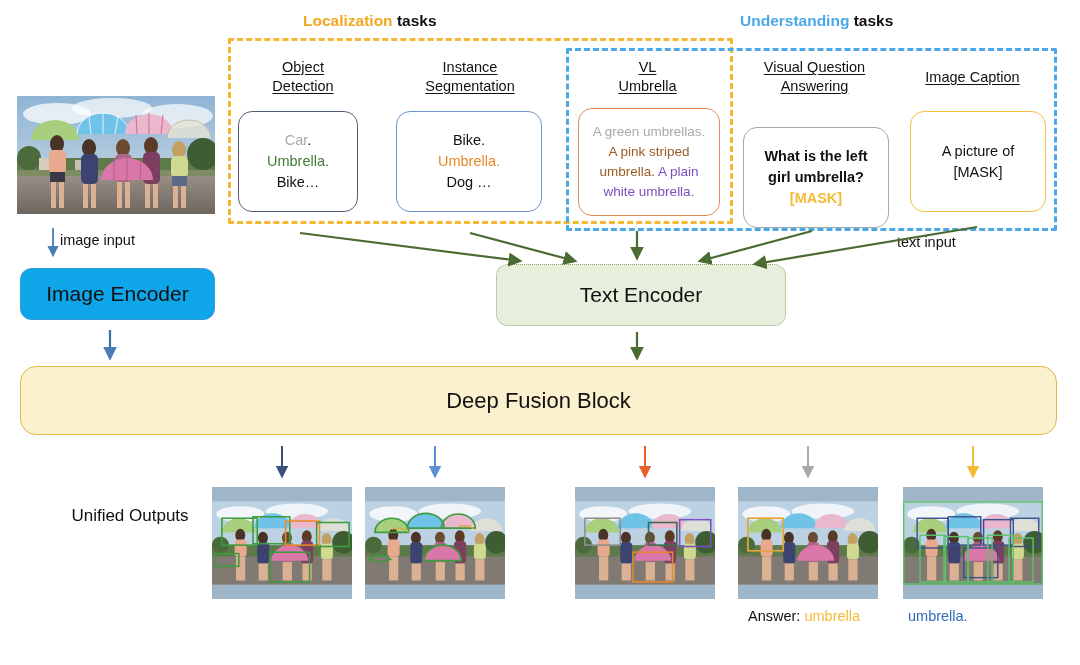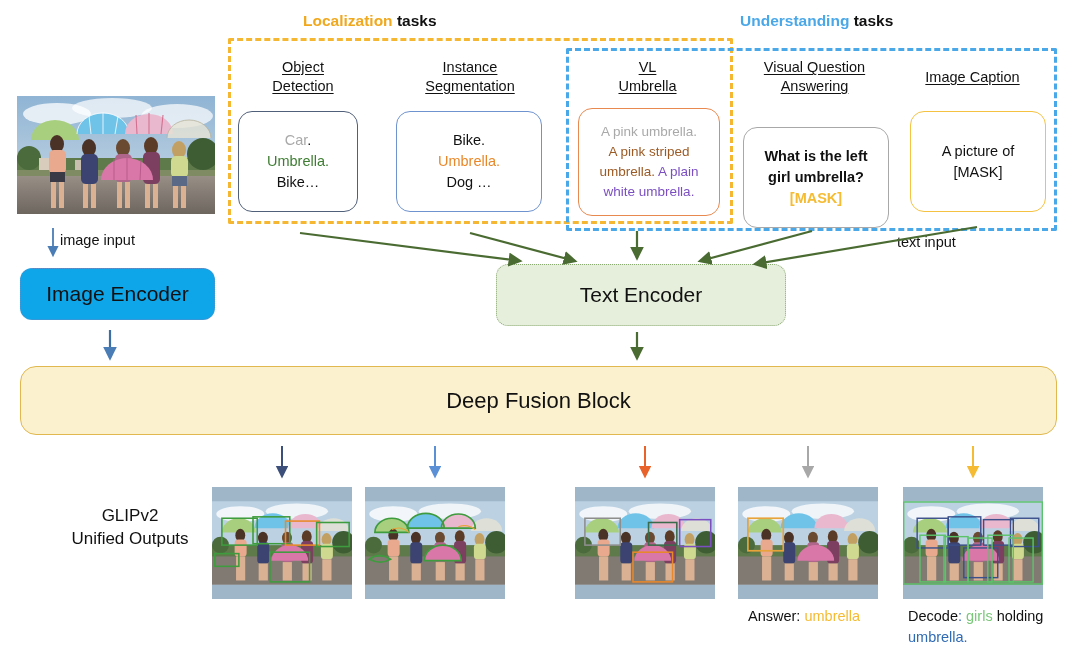--- a/index.html
+++ b/index.html
@@ -265,21 +265,21 @@
 <div class="task-box" style="left:396px; top:111px; width:146px; height:101px; border-color:#6f93cf;">
   <div class="inner">
     <div><span class="c-black">Bike.</span></div>
     <div><span class="c-orange">Umbrella</span><span class="c-orange">.</span></div>
     <div><span class="c-black">Dog …</span></div>
   </div>
 </div>
 
 <div class="task-box" style="left:578px; top:108px; width:142px; height:108px; border-color:#e8894f; font-size:13.5px; line-height:20px;">
   <div class="inner">
-    <div><span class="c-gray">A pink umbrella.</span></div>
+    <div><span class="c-gray">A green umbrellas.</span></div>
     <div><span class="c-brown">A pink striped</span></div>
     <div><span class="c-brown">umbrella.</span><span class="c-purple"> A plain</span></div>
     <div><span class="c-purple">white umbrella.</span></div>
   </div>
 </div>
 
 <div class="task-box" style="left:743px; top:111px; width:146px; height:101px; border-color:#a8a8a8;margin-top:16px;">
   <div class="inner">
     <div class="bold"><span class="c-black">What is the left</span></div>
     <div class="bold"><span class="c-black">girl umbrella?</span></div>
@@ -301,21 +301,20 @@
   <span>Text Encoder</span>
 </div>
 <div class="module" id="deep-fusion" style="left:20px; top:366px; width:1037px; height:69px;">
   <span>Deep Fusion Block</span>
 </div>
 
 <div class="plain-label" style="left:60px; top:232px;">image input</div>
 <div class="plain-label" style="left:897px; top:234px;">text input</div>
 
 <div id="glipv2-label" style="left:50px; top:504px; width:160px;">
-  <div>GLIPv2</div>
   <div>Unified Outputs</div>
 </div>
 
 <div class="photo" style="left:212px; top:487px; width:140px; height:112px;">
   <svg width="140" height="112" viewBox="0 0 198 118" xmlns="http://www.w3.org/2000/svg">
     <use href="#scene"></use>
     <g id="scene-inline">
       <rect x="0" y="0" width="198" height="118" fill="#bcd2e3"></rect>
       <ellipse cx="40" cy="18" rx="34" ry="11" fill="#fff" opacity="0.8"></ellipse>
       <ellipse cx="120" cy="14" rx="44" ry="11" fill="#fff" opacity="0.75"></ellipse>
@@ -513,21 +512,20 @@
       <rect x="120" y="48" width="36" height="66" stroke="#5bc46a"></rect>
       <rect x="150" y="52" width="34" height="62" stroke="#5bc46a"></rect>
     </g>
   </svg>
 </div>
 
 <div class="out-caption" style="left:748px; top:606px; width:160px;">
   <span class="c-black">Answer: </span><span class="c-yellow">umbrella</span>
 </div>
 <div class="out-caption" style="left:908px; top:606px; width:170px;">
-  <div><span class="c-black">Decode</span><span class="c-blue">:</span><span class="c-lgreen"> girls</span><span class="c-black"> holding</span></div>
   <div><span class="c-blue">umbrella.</span></div>
 </div>
 
 <svg id="arrow-layer" xmlns="http://www.w3.org/2000/svg">
   <defs>
     <marker id="ah-blue" markerWidth="7" markerHeight="7" refX="5.2" refY="3.2" orient="auto">
       <path d="M0,0 L6.4,3.2 L0,6.4 z" fill="#4a7db5"></path>
     </marker>
     <marker id="ah-green" markerWidth="7" markerHeight="7" refX="5.2" refY="3.2" orient="auto">
       <path d="M0,0 L6.4,3.2 L0,6.4 z" fill="#4a6b31"></path>

